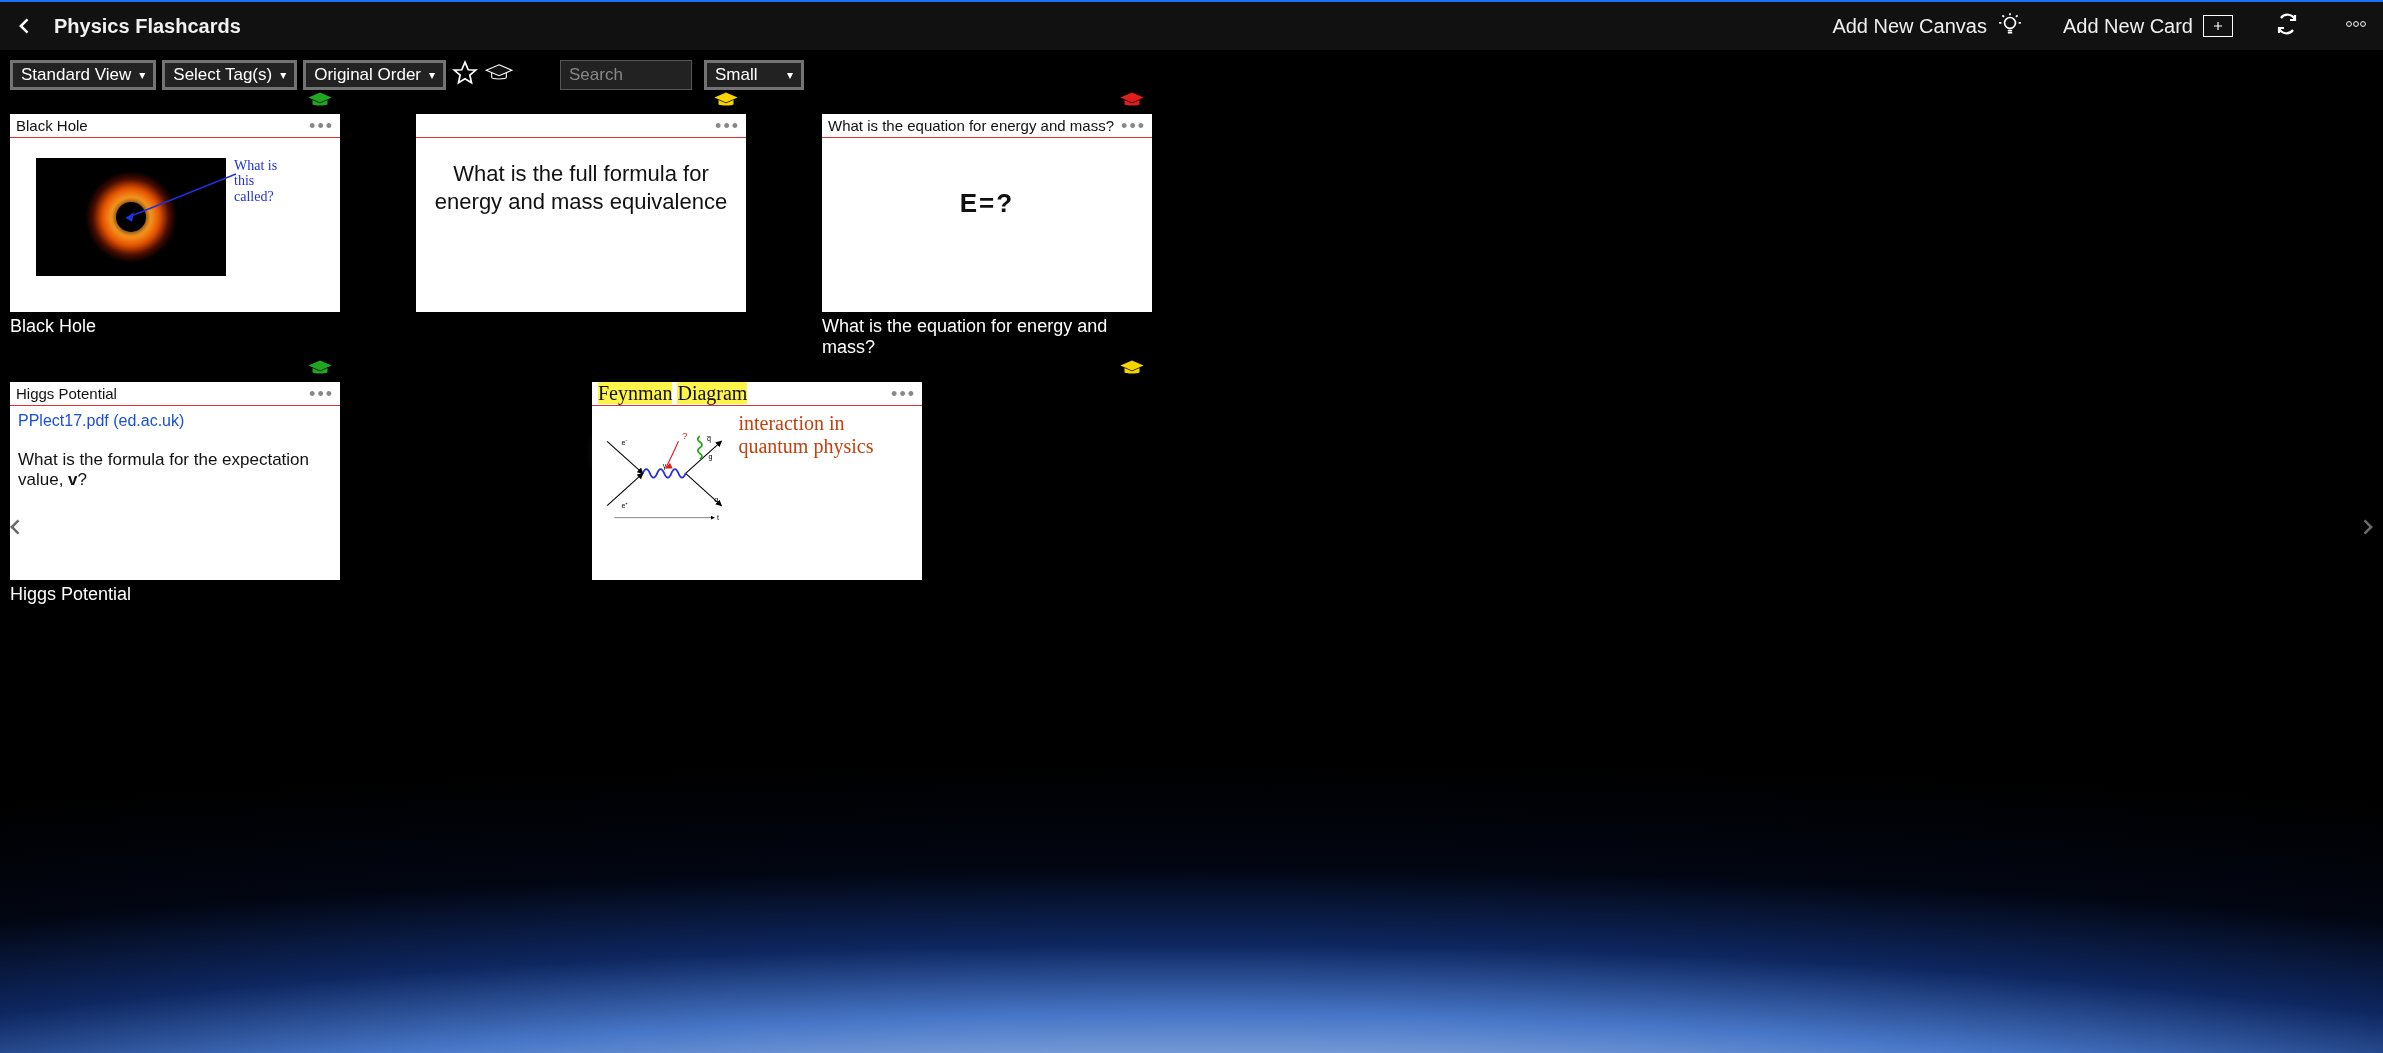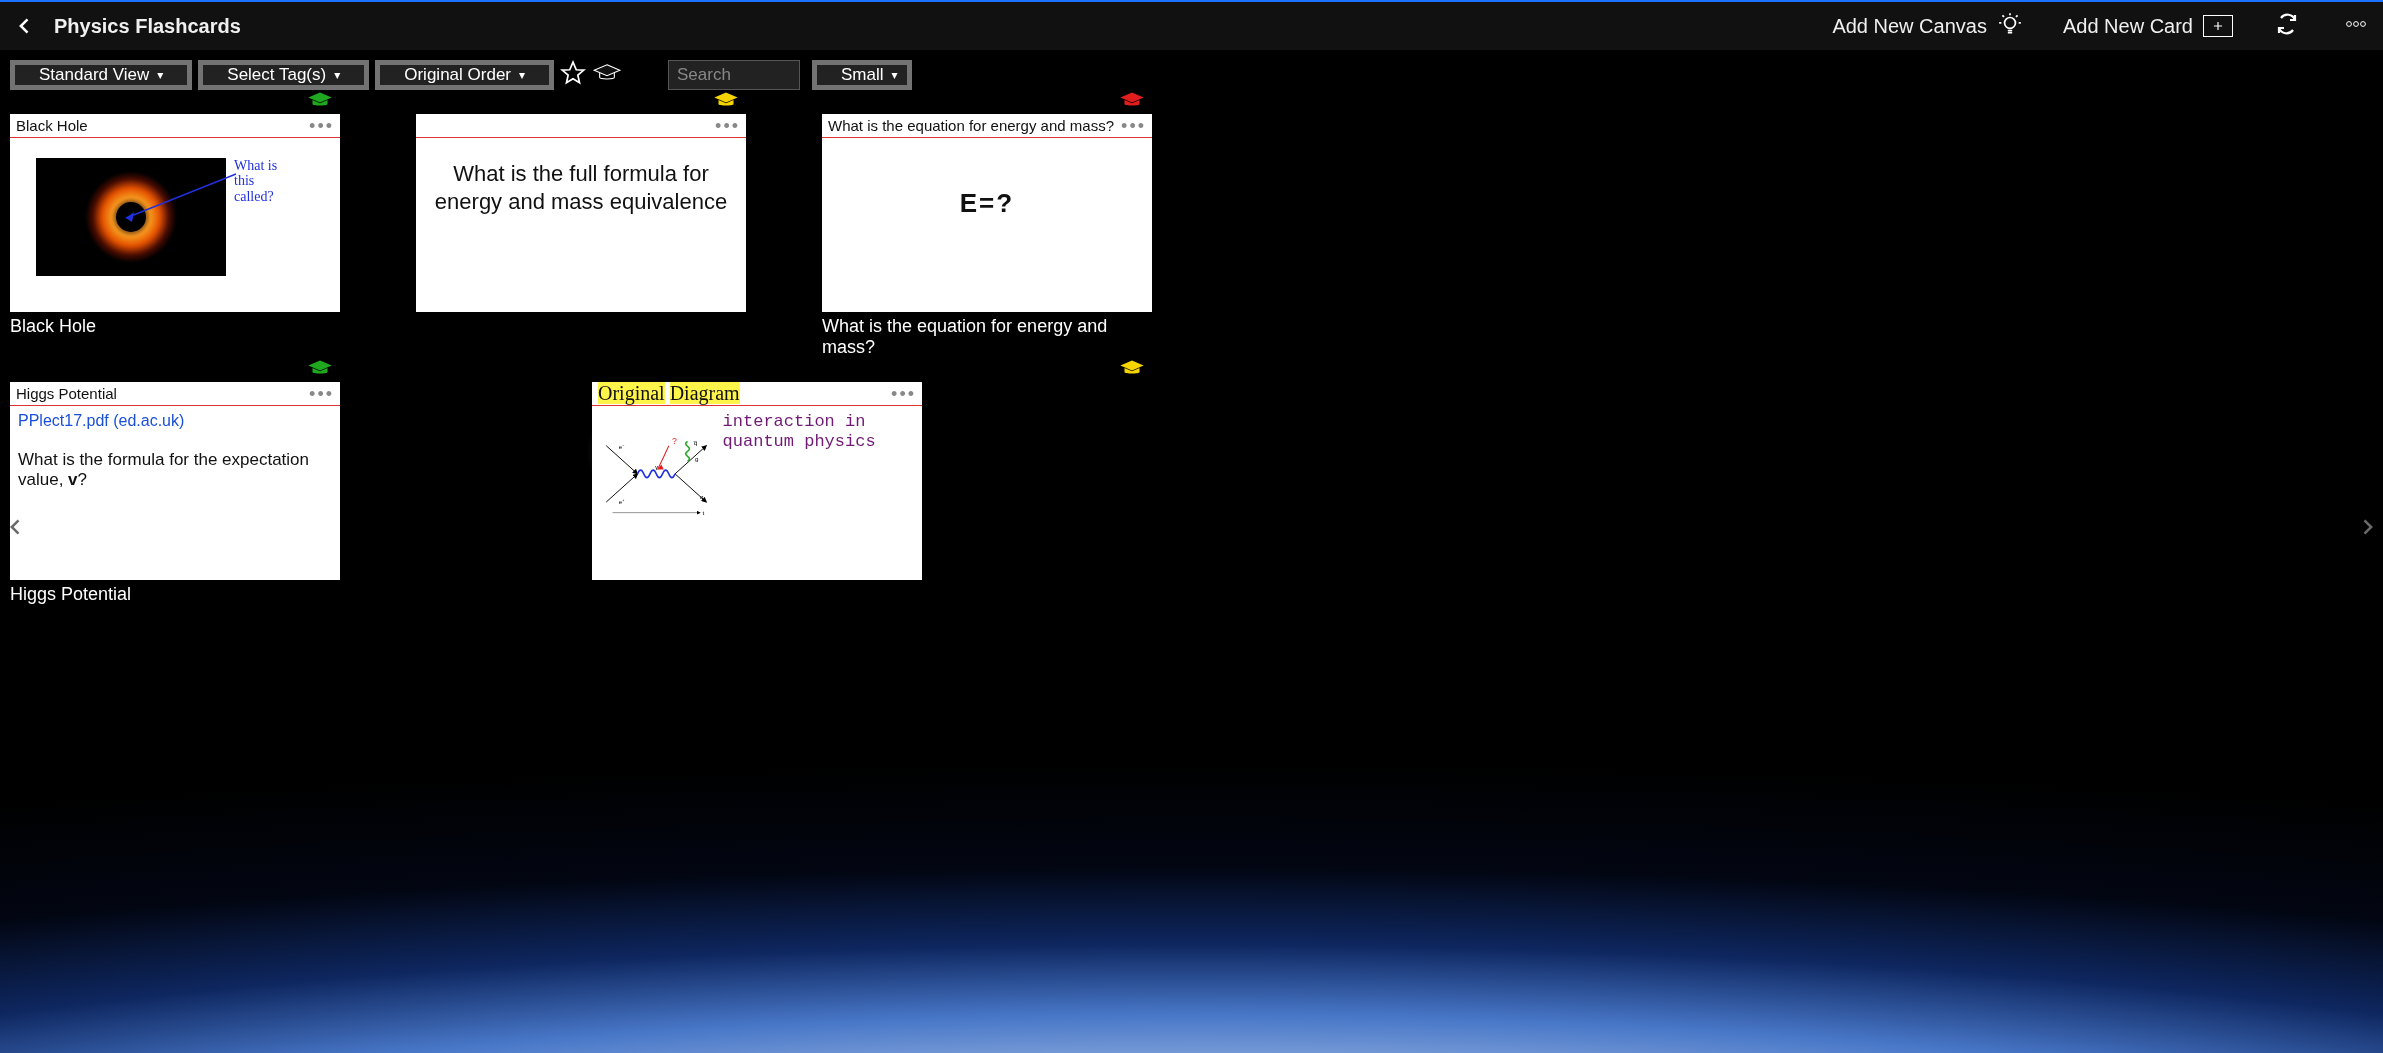--- a/index.html
+++ b/index.html
@@ -35,21 +35,21 @@
       radial-gradient(ellipse 180% 70% at 50% 120%, #e8f1fb 0%, #b9ceea 20%, #4877c8 34%, #0e2760 44%, #020612 55%, #000 70%);
   }
   .moon { position:absolute; width:100px; height:100px; border-radius:50%;
     background: radial-gradient(circle at 62% 42%, #e8e2d6 0%, #d5cfc1 34%, #a09989 48%, #0a0a0a 52%, #000 60%);
     top:360px; left:575px; }
 
   .content { position:absolute; inset:0; padding:10px 10px 0 10px; }
 
   
   .toolbar { display:flex; align-items:center; gap:6px; margin-bottom:24px; }
-  .sel { background:#222; color:#fff; border:5px solid #737373; height:30px; font-size:17px; padding:0 24px; cursor:pointer; display:flex; align-items:center; gap:8px;}
+  .sel { background:#222; color:#fff; border:3px solid #737373; height:30px; font-size:17px; padding:0 8px; cursor:pointer; display:flex; align-items:center; gap:8px;}
   .sel .caret { font-size:12px; }
   .star-icon svg { width:26px; height:26px; stroke:#fff; stroke-width:1.6; fill:none; }
   .grad-icon-toolbar svg { width:30px; height:22px; stroke:#fff; fill:#000; stroke-width:1.2;}
   .search-input { background:#222; border:1px solid #555; color:#fff; height:30px; width:132px; padding:12px 8px; font-size:17px; margin-left:40px;}
   .search-input::placeholder { color:#888; }
 
   
   .grid { display:grid; grid-template-columns: repeat(3, 330px); gap:24px 76px; }
   .slot { position:relative; }
   .grad-cap { position:absolute; top:-24px; right:6px; }
@@ -84,21 +84,21 @@
   
   .link { color:#1a4fd8; font-size:16px; }
   .q-text { font-size:17px; margin-top:20px; }
   .q-text b { font-weight:700; }
 
   
   .feyn-title { font-family:"Segoe Script","Comic Sans MS",cursive; font-size:20px; }
   .feyn-title .hl { background: #fff44a; }
   .feyn-row { display:flex; gap:10px; }
   .feyn-svg { width:180px; height:130px; }
-  .handnote2 { font-family:Liberation Mono, monospace; color:#701a75; font-size:17px; line-height:1.15; }
+  .handnote2 { font-family:Liberation Serif, serif; color:#c2410c; font-size:20px; line-height:1.15; }
 
   
   .edge-nav { position:absolute; top:50%; transform:translateY(-50%); width:28px; height:40px; display:flex; align-items:center; justify-content:center; cursor:pointer; }
   .edge-nav svg { width:20px; height:28px; stroke:#6a6a6a; stroke-width:3; fill:none; }
   .edge-left { left:2px; }
   .edge-right { right:2px; }
 
   .overall { position:relative; flex:1; display:flex; flex-direction:column; min-height:0;}
 </style>
 </head>
@@ -286,21 +286,21 @@
 
         <div class="slot" style="margin-left:-230px;">
           <div class="grad-cap grad-yellow">
             <svg viewBox="0 0 32 24">
                   <path d="M16 3 30 9 16 15 2 9Z M7 12v5c0 2 18 2 18 0v-5l-9 4Z"></path>
                 </svg>
           </div>
           <div class="card">
             <div class="card-header">
               <span class="ch-title feyn-title">
-                <span class="hl">Original</span>&nbsp;<span class="hl">Diagram</span>
+                <span class="hl">Feynman</span>&nbsp;<span class="hl">Diagram</span>
               </span>
               <span class="dots">•••</span>
             </div>
             <div class="card-body">
               <div class="feyn-row">
                 <svg class="feyn-svg" viewBox="0 0 180 130">
                   <defs>
                         <marker id="ah" markerWidth="6" markerHeight="6" refX="5" refY="3" orient="auto">
                           <path d="M0 0 6 3 0 6Z" fill="#000"></path>
                         </marker>

